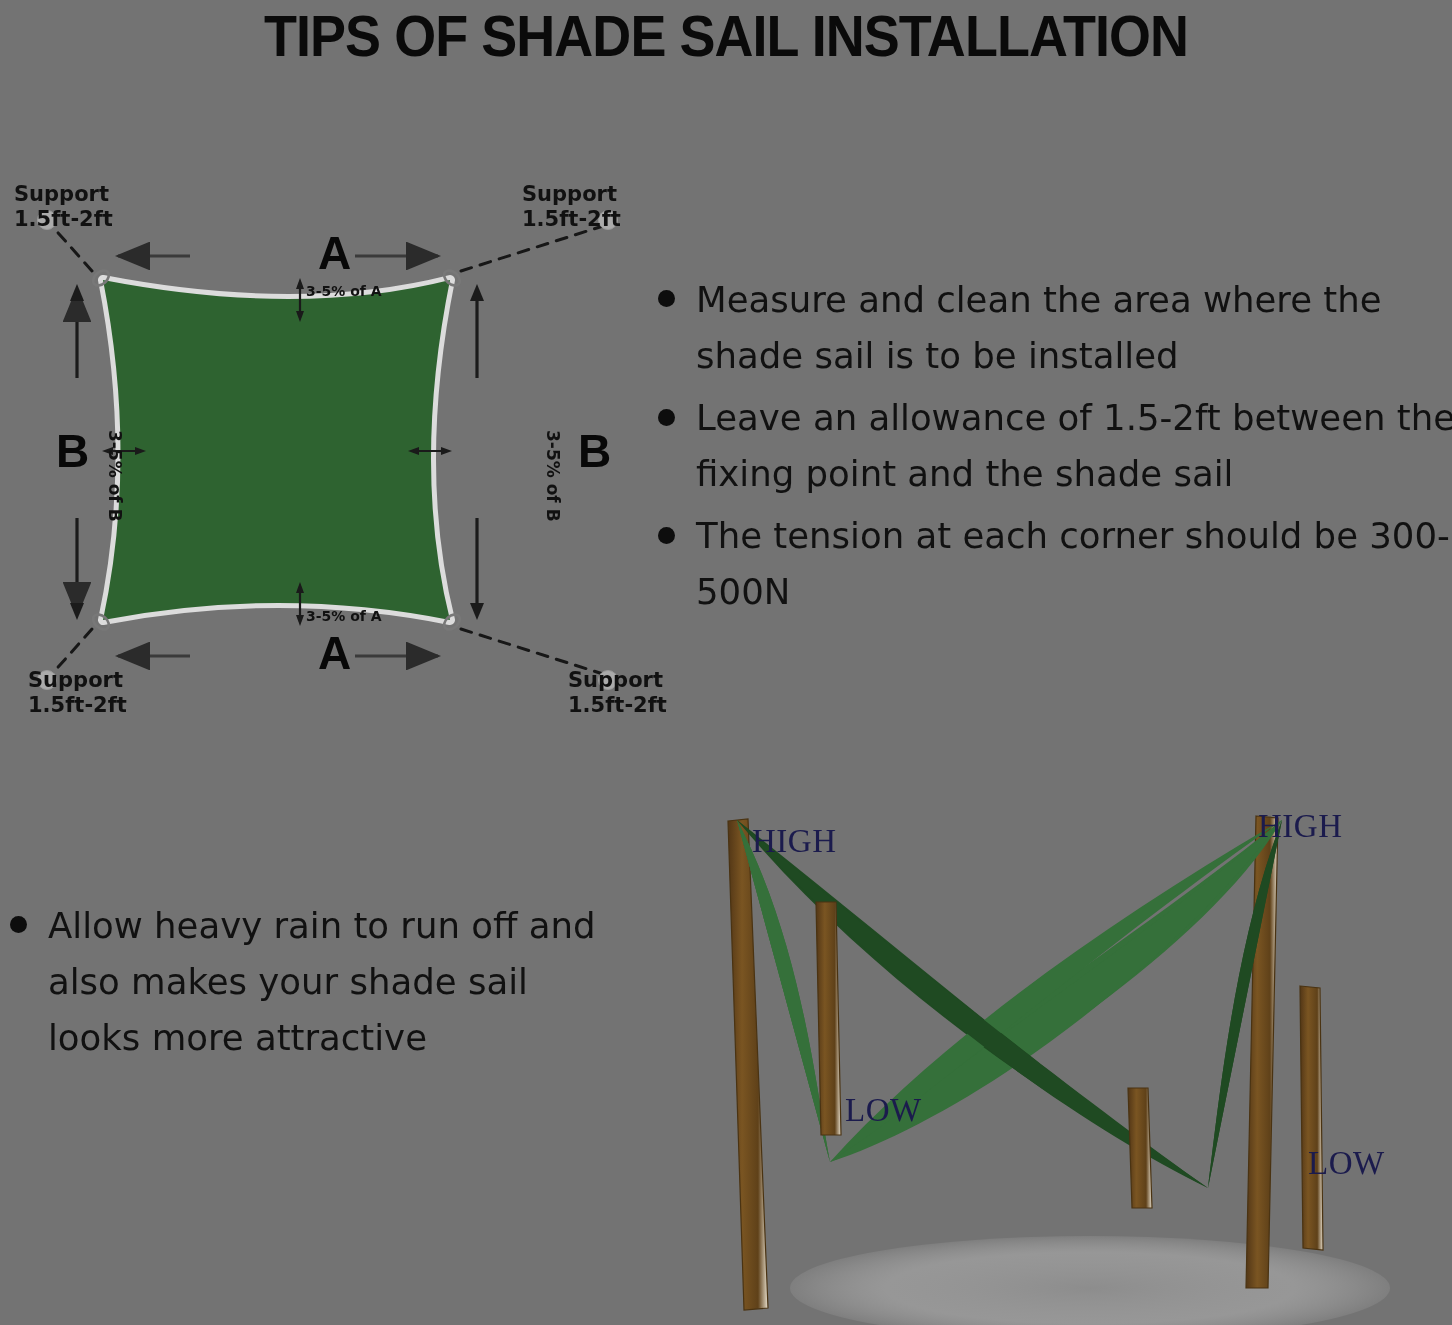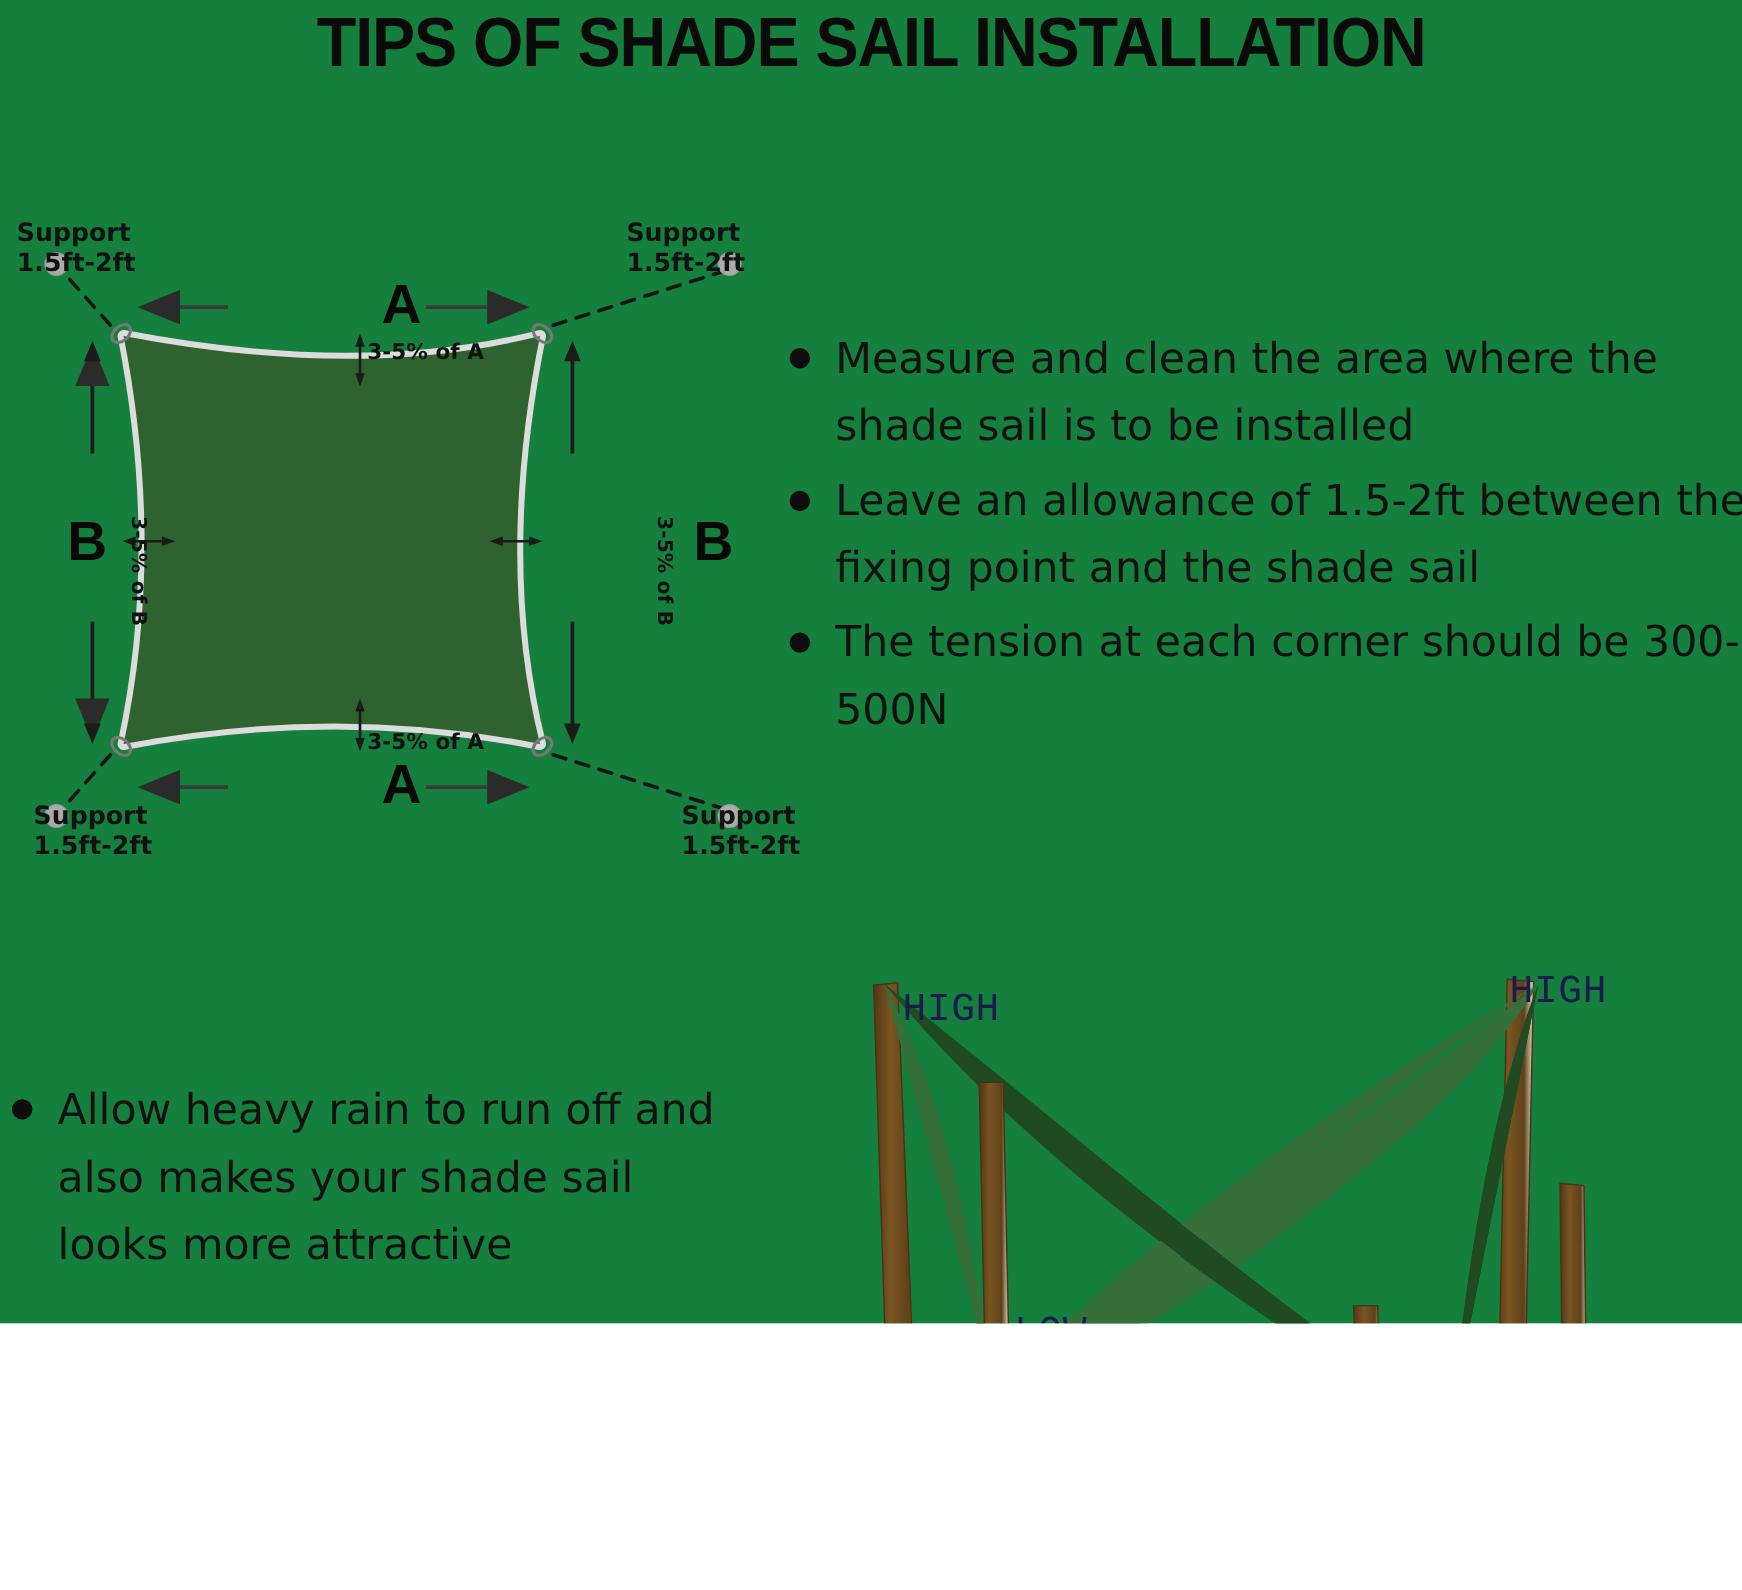--- a/index.html
+++ b/index.html
@@ -6,22 +6,22 @@
     margin: 0;
     padding: 0;
     background: #ffffff;
   }
   body {
     font-family: "DejaVu Sans", sans-serif;
   }
   #page {
     position: relative;
     width: 1452px;
-    height: 1103px;
-    background: #15803d;
+    height: 1325px;
+    background: #737373;
     overflow: hidden;
   }
 
   
   .title {
     position: absolute;
     left: 0;
     top: 2px;
     width: 1452px;
     text-align: center;
@@ -95,34 +95,34 @@
     font-weight: 700;
     line-height: 1.18;
   }
   .big-letter {
     font-family: "Liberation Sans", sans-serif;
     font-size: 46px;
     font-weight: bold;
     color: #080808;
   }
   .pct-lbl {
-    font-size: 18px;
+    font-size: 14px;
     font-weight: 600;
   }
   .pct-vert {
     font-size: 17px;
     font-weight: 600;
     writing-mode: vertical-rl;
     text-orientation: mixed;
   }
 
   
   .hl-lbl {
     position: absolute;
-    font-family: Liberation Mono, monospace;
+    font-family: Liberation Serif, serif;
     font-size: 33px;
     color: #1b1b4d;
     letter-spacing: 0.5px;
     white-space: nowrap;
   }
 </style>
 </head>
 <body>
 
 <div id="page">

